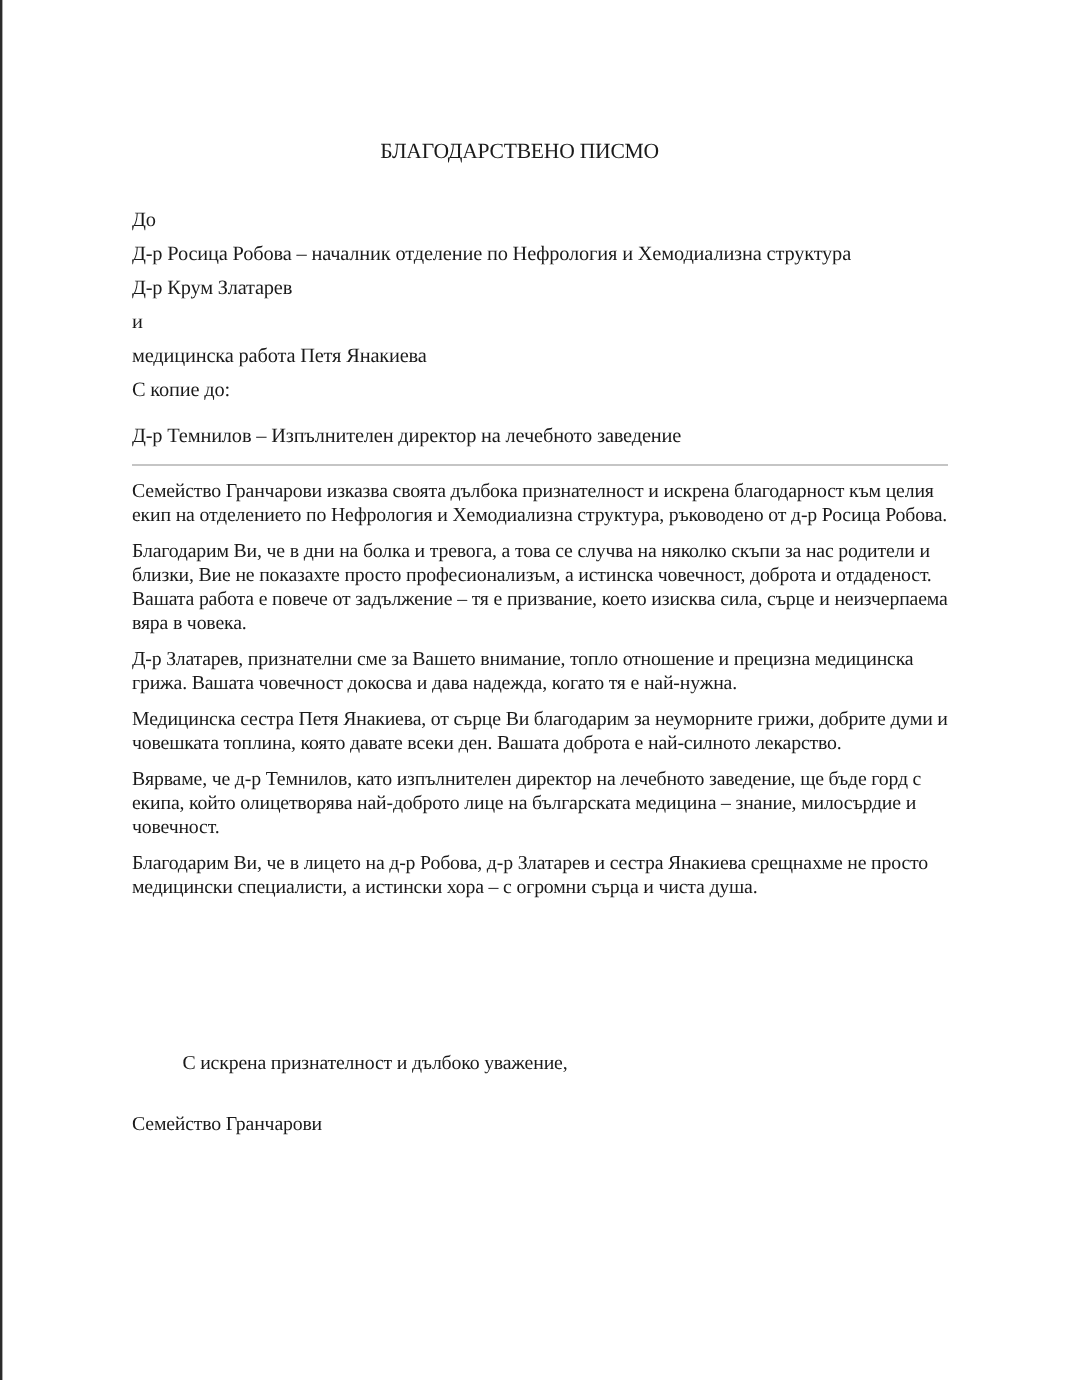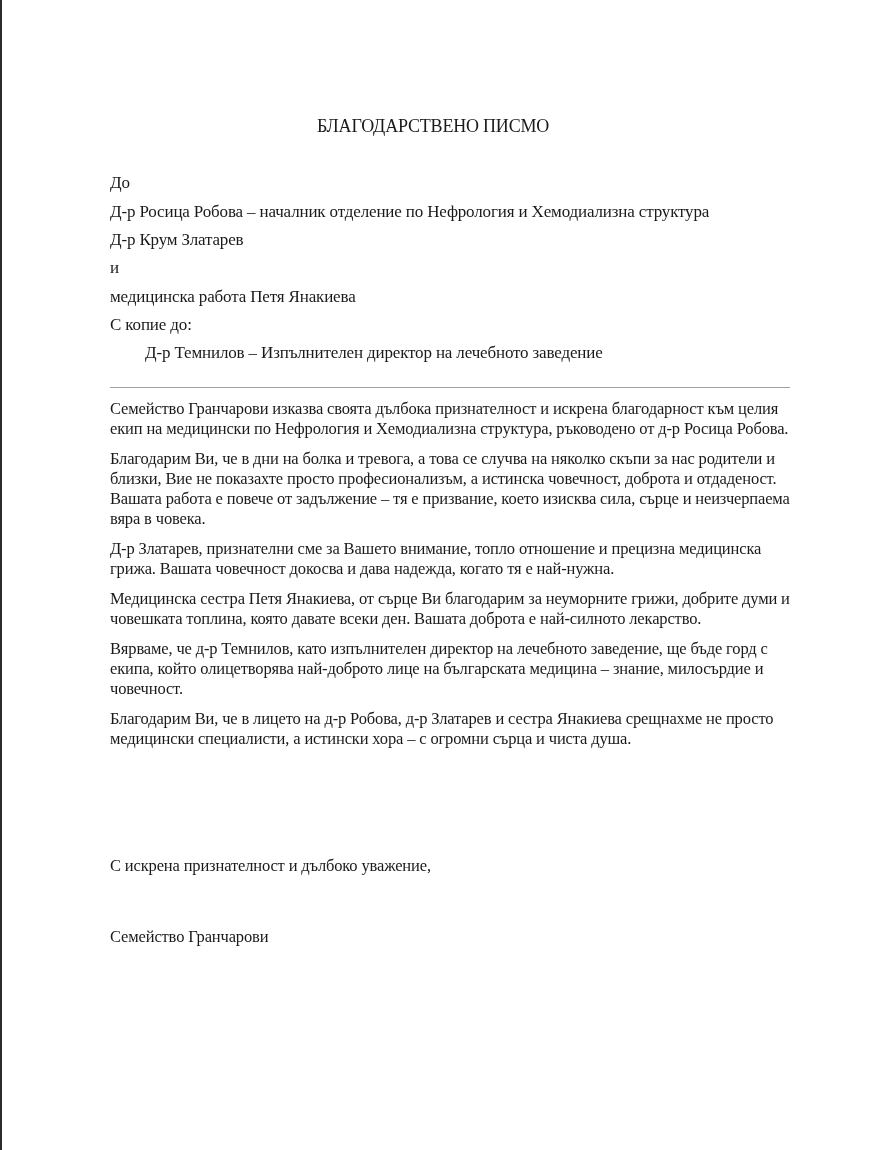--- a/index.html
+++ b/index.html
@@ -80,28 +80,28 @@
 
 <div class="page">
   <div class="title">БЛАГОДАРСТВЕНО ПИСМО</div>
 
   <div class="addr" style="top:173px;">До</div>
   <div class="addr" style="top:202px;">Д-р Росица Робова – началник отделение по Нефрология и Хемодиализна структура</div>
   <div class="addr" style="top:230px;">Д-р Крум Златарев</div>
   <div class="addr" style="top:258px;">и</div>
   <div class="addr" style="top:287px;">медицинска работа Петя Янакиева</div>
   <div class="addr" style="top:315px;">С копие до:</div>
-  <div class="addr" style="top:343px;margin-left:35px;">Д-р Темнилов – Изпълнителен директор на лечебното заведение</div>
+  <div class="addr" style="top:353px;">Д-р Темнилов – Изпълнителен директор на лечебното заведение</div>
 
   <div class="rule"></div>
 
   <div class="body-text">
-    <p class="para">Семейство Гранчарови изказва своята дълбока признателност и искрена благодарност към целия екип на медицински по Нефрология и Хемодиализна структура, ръководено от д-р Росица Робова.</p>
+    <p class="para">Семейство Гранчарови изказва своята дълбока признателност и искрена благодарност към целия екип на отделението по Нефрология и Хемодиализна структура, ръководено от д-р Росица Робова.</p>
     <p class="para">Благодарим Ви, че в дни на болка и тревога, а това се случва на няколко скъпи за нас родители и близки, Вие не показахте просто професионализъм, а истинска човечност, доброта и отдаденост. Вашата работа е повече от задължение – тя е призвание, което изисква сила, сърце и неизчерпаема вяра в човека.</p>
     <p class="para">Д-р Златарев, признателни сме за Вашето внимание, топло отношение и прецизна медицинска грижа. Вашата човечност докосва и дава надежда, когато тя е най-нужна.</p>
     <p class="para">Медицинска сестра Петя Янакиева, от сърце Ви благодарим за неуморните грижи, добрите думи и човешката топлина, която давате всеки ден. Вашата доброта е най-силното лекарство.</p>
     <p class="para">Вярваме, че д-р Темнилов, като изпълнителен директор на лечебното заведение, ще бъде горд с екипа, който олицетворява най-доброто лице на българската медицина – знание, милосърдие и човечност.</p>
     <p class="para">Благодарим Ви, че в лицето на д-р Робова, д-р Златарев и сестра Янакиева срещнахме не просто медицински специалисти, а истински хора – с огромни сърца и чиста душа.</p>
   </div>
 
-  <div class="closing" style="top:856px;">С искрена признателност и дълбоко уважение,</div>
+  <div class="closing" style="top:876px;margin-left:42px;">С искрена признателност и дълбоко уважение,</div>
   <div class="closing" style="top:927px;">Семейство Гранчарови</div>
 </div>
 
 </body></html>

